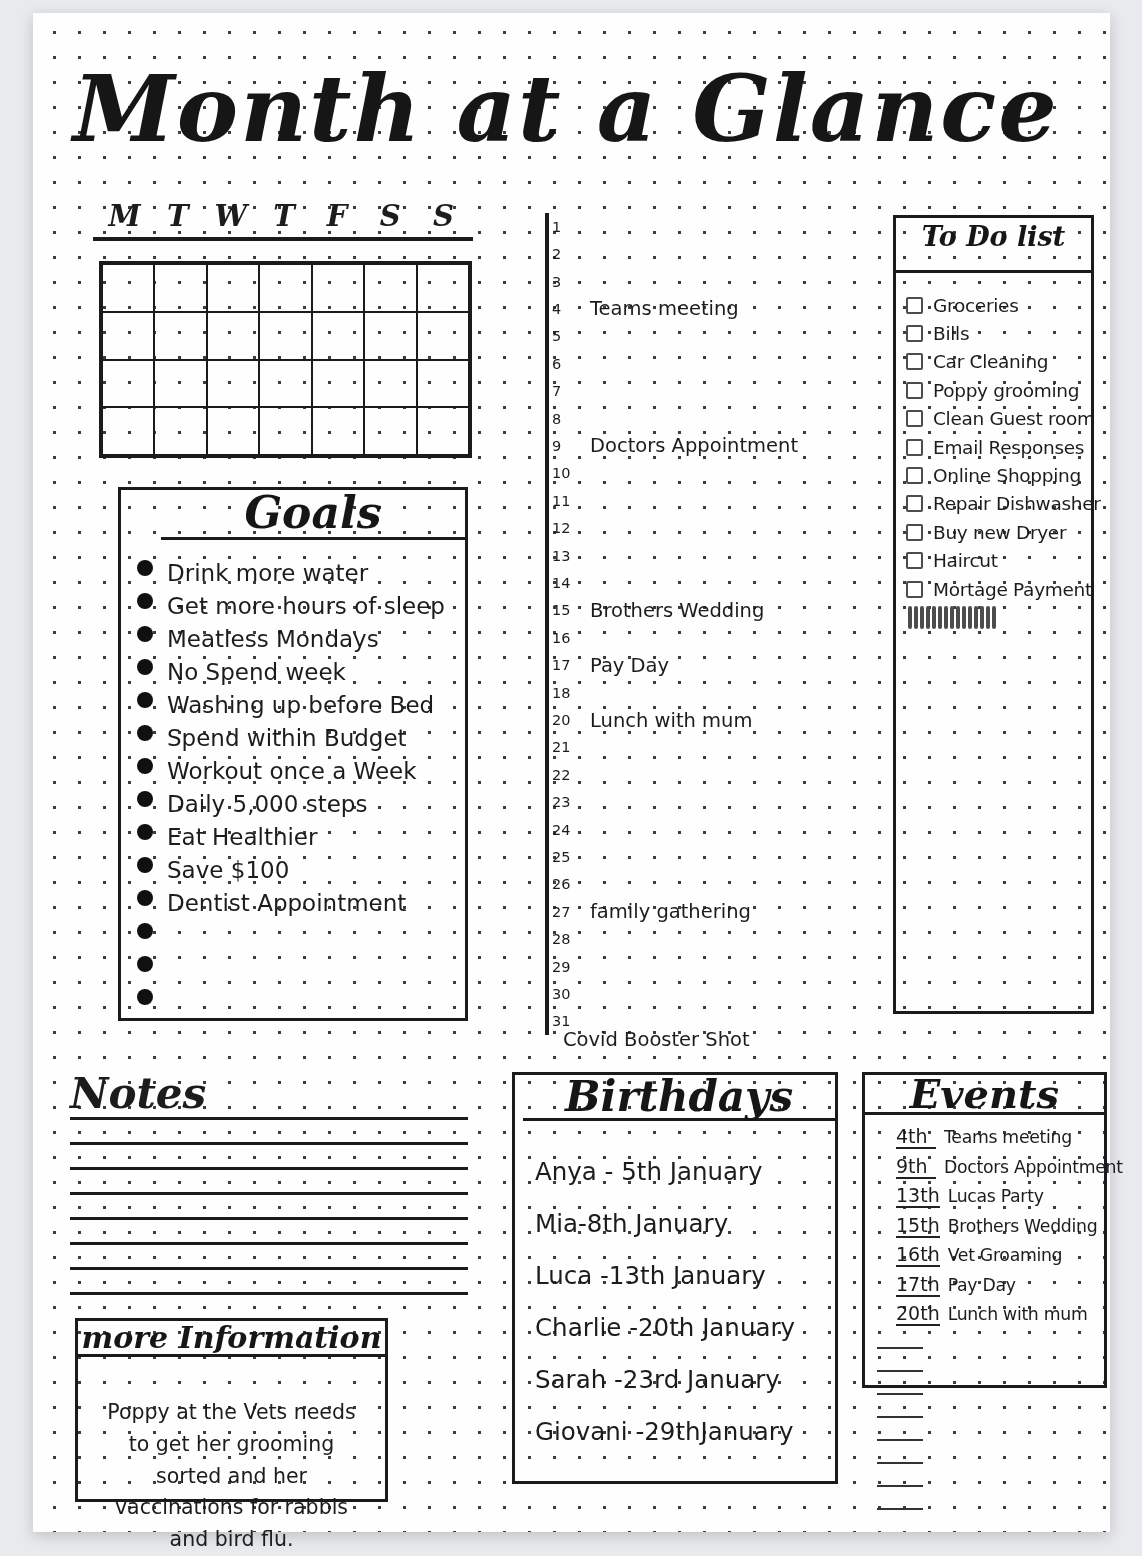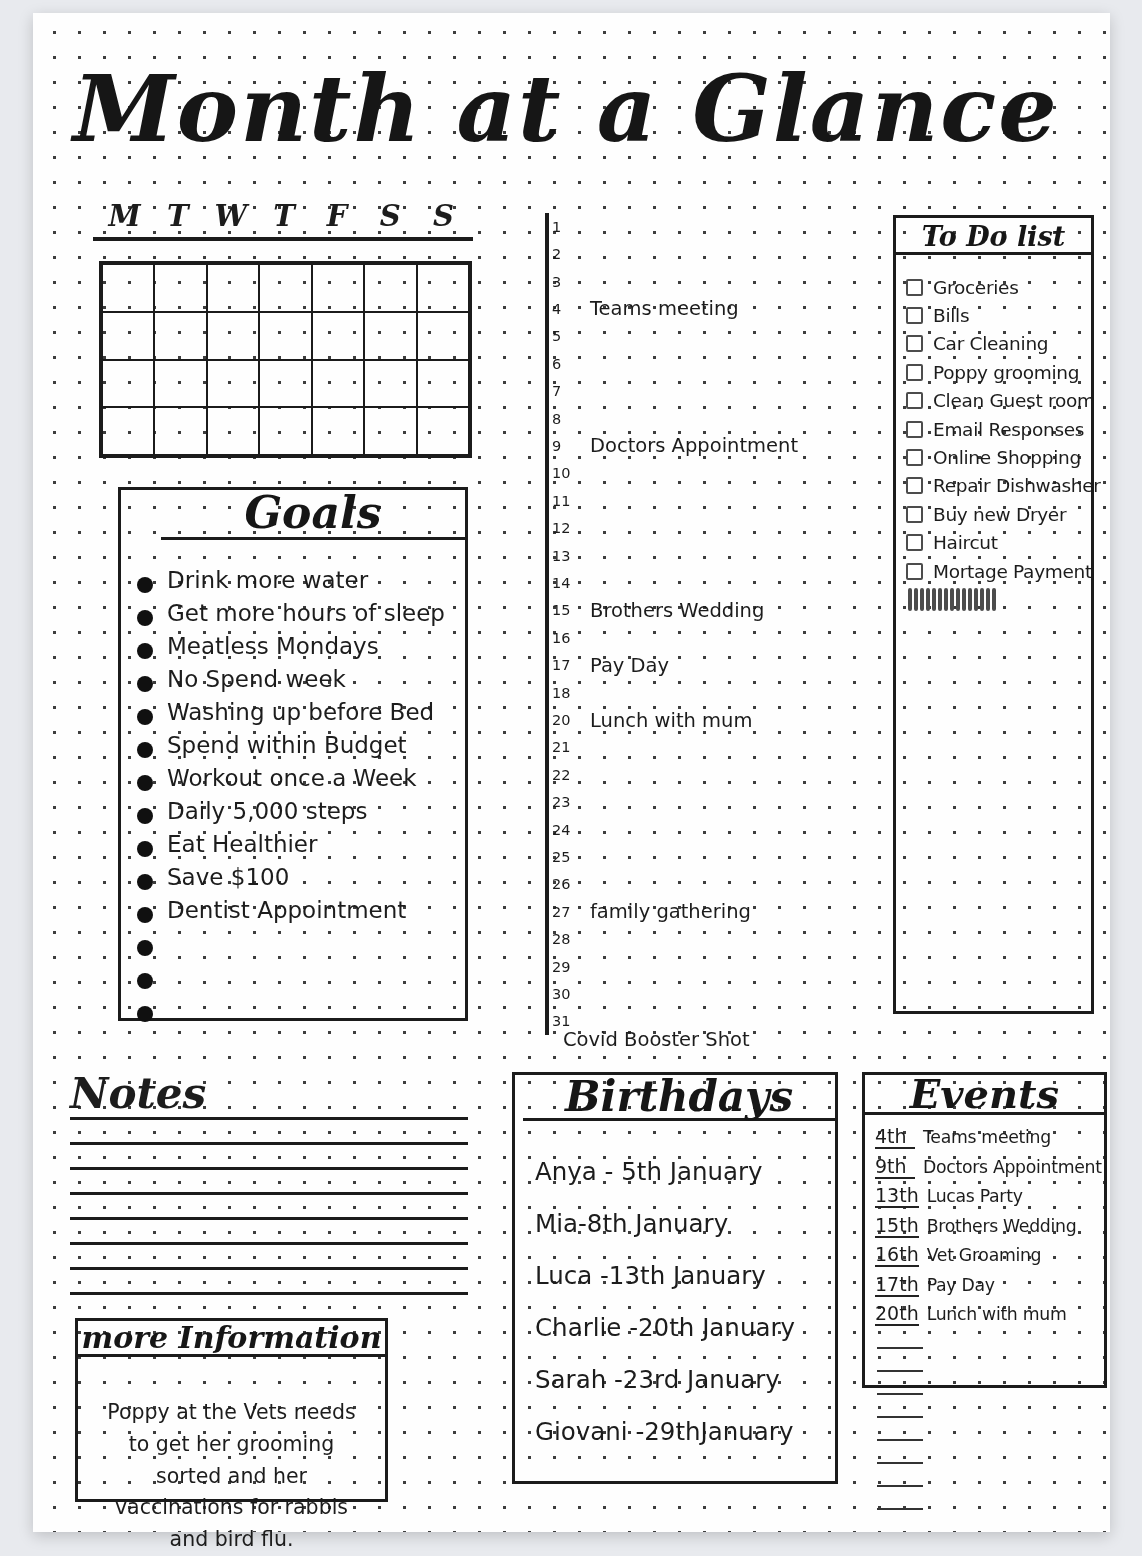--- a/index.html
+++ b/index.html
@@ -36,35 +36,35 @@
   .cal-cell { border:1.5px solid #1b1b1b; }
 
   
   .panel { position:absolute; border:3px solid #1b1b1b; background:transparent; }
   .panel-header { border-bottom:3px solid #1b1b1b; text-align:center; color:#161616; }
 
   
   .goals-panel { left:85px; top:474px; width:350px; height:534px; }
   .goals-header { height:50px; font-size:44px; line-height:46px;margin-left:40px; }
   .goals-body { padding:20px 0 0 16px; }
-  .goal-row { display:flex; align-items:flex-end; height:33px; }
+  .goal-row { display:flex; align-items:flex-start; height:33px; }
   .goal-bullet { width:16px; height:16px; border-radius:50%; background:#101010; margin-right:14px; flex:none; }
   .goal-label { font-size:23px; white-space:nowrap; }
 
   
   .day-list { position:absolute; left:512px; top:200px; width:340px; height:822px;
     border-left:4px solid #1b1b1b; display:flex; flex-direction:column; }
   .day-row { flex:1; display:flex; align-items:center; padding-left:3px; position:relative; }
   .day-num { width:26px; font-size:14.5px; flex:none; }
   .day-event { font-size:19.5px; margin-left:12px; white-space:nowrap; }
   .day-event.below { position:absolute; left:14px; top:20px; margin-left:0; }
 
   
   .todo-panel { left:860px; top:202px; width:201px; height:799px; }
-  .todo-header { height:37px; font-size:27px; line-height:37px; }
+  .todo-header { height:55px; font-size:27px; line-height:37px; }
   .todo-body { padding:18px 4px 0 10px; }
   .todo-row { display:flex; align-items:center; min-height:28.4px; gap:10px; }
   .checkbox { width:17px; height:17px; border:2px solid #4c4c4c; border-radius:2px; flex:none; background:rgba(255,255,255,.55); }
   .todo-label { font-size:18.5px; letter-spacing:-0.3px; white-space:nowrap; }
   .todo-empties { margin-top:5px; }
   .todo-empties .checkbox { width:19px; height:19px; margin:0 0 9.5px 2px; }
 
   
   .notes-title { position:absolute; left:37px; top:1056px; font-size:42px; }
   .notes-lines { position:absolute; left:37px; top:1104px; width:398px; }
@@ -78,21 +78,21 @@
   
   .birthdays-panel { left:479px; top:1059px; width:326px; height:412px; border-width:3.5px; }
   .birthdays-header { height:46px; font-size:42px; line-height:44px;margin-left:8px; }
   .birthdays-body { padding:36px 0 0 20px; }
   .birthday-item { font-size:24.5px; margin-bottom:23px; white-space:nowrap; }
 
   
   .events-panel { left:829px; top:1059px; width:245px; height:316px; border-width:3.5px; }
   .events-header { height:40px; font-size:40px; line-height:38px; }
   .events-body { padding:10px 4px 0 10px; }
-  .event-row { display:flex; align-items:baseline; gap:8px; margin-bottom:5.5px; }
+  .event-row { display:flex; align-items:baseline; gap:8px; margin-bottom:5.5px;margin-left:21px; }
   .event-day { font-size:19px; border-bottom:2px solid #222; min-width:40px; flex:none; }
   .event-label { font-size:17.3px; letter-spacing:-0.3px; white-space:nowrap; }
   .event-empty { width:46px; height:0; border-bottom:2.5px solid #333; margin:21px 0 0 2px; }
 </style>
 </head>
 <body>
 
 <div class="stage">
   <div class="paper">
 

